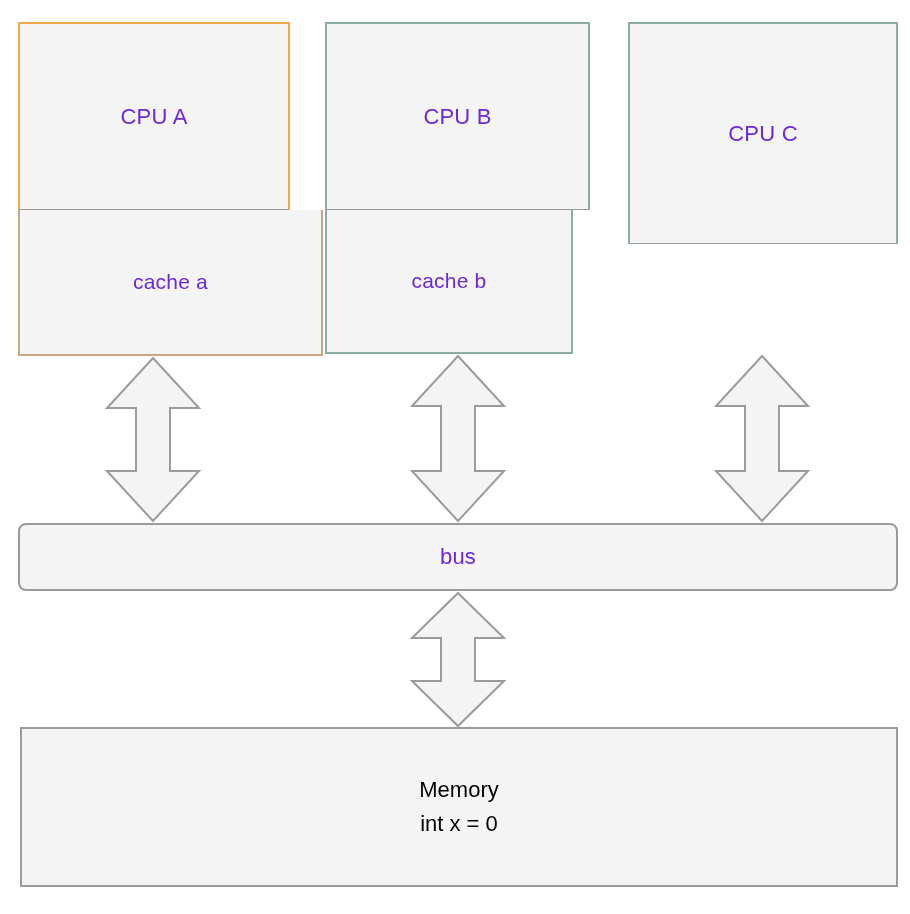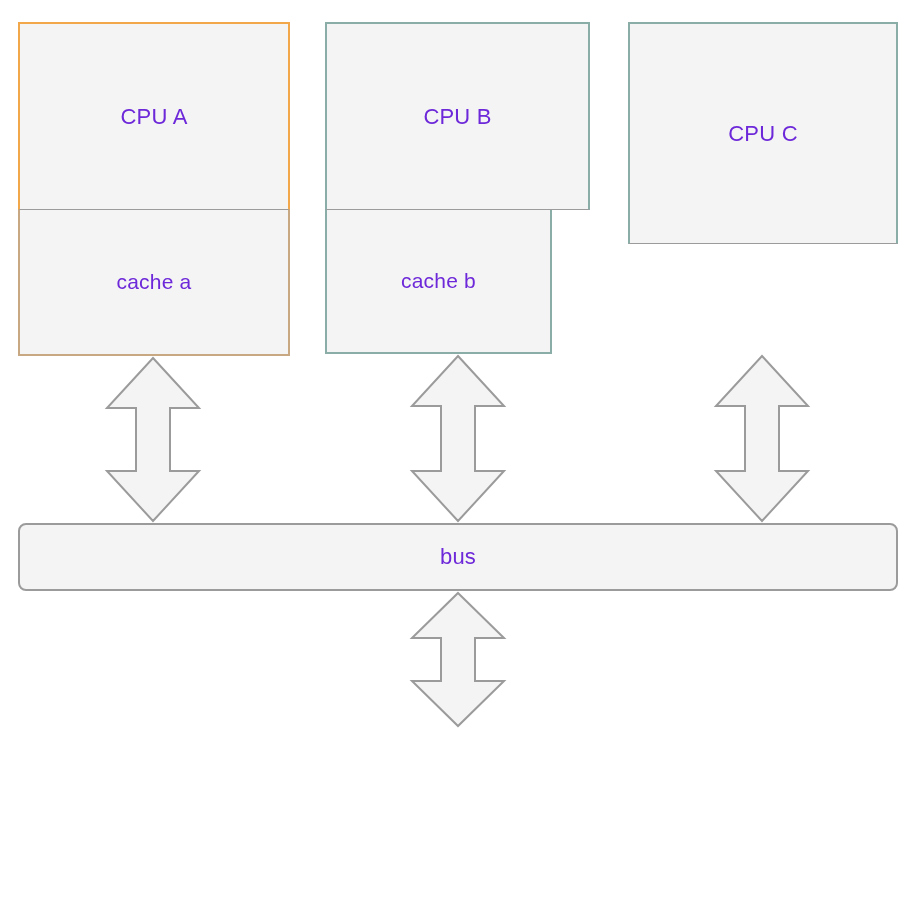--- a/index.html
+++ b/index.html
@@ -81,28 +81,28 @@
   .arrow svg { display: block; }
 </style>
 </head>
 <body>
 
 <div id="canvas">
 
   <div class="box cpu-box cpu-a" style="left:18px; top:22px; width:272px; height:188px;">
     <span class="label">CPU A</span>
   </div>
-  <div class="box cache-box cache-a" style="left:18px; top:210px; width:272px; height:146px;">
+  <div class="box cache-box cache-a" style="left:18px; top:210px; width:305px; height:146px;">
     <span class="label label-sm">cache a</span>
   </div>
 
   <div class="box cpu-box" style="left:325px; top:22px; width:265px; height:188px;">
     <span class="label">CPU B</span>
   </div>
-  <div class="box cache-box" style="left:325px; top:210px; width:227px; height:144px;">
+  <div class="box cache-box" style="left:325px; top:210px; width:248px; height:144px;">
     <span class="label label-sm">cache b</span>
   </div>
 
   <div class="box cpu-box" style="left:628px; top:22px; width:270px; height:222px;">
     <span class="label">CPU C</span>
   </div>
 
   <div class="arrow" style="left:103px; top:356px;">
     <svg width="100" height="167" viewBox="0 0 100 167">
       <polygon points="50,2 96,52 67,52 67,115 96,115 50,165 4,115 33,115 33,52 4,52" fill="#f4f4f4" stroke="#9b9b9b" stroke-width="2" stroke-linejoin="miter"></polygon>
@@ -124,14 +124,20 @@
   <div class="box bar-box" style="left:18px; top:523px; width:880px; height:68px;border-radius:8px;">
     <span class="label">bus</span>
   </div>
 
   <div class="arrow" style="left:408px; top:591px;">
     <svg width="100" height="137" viewBox="0 0 100 137">
       <polygon points="50,2 96,47 67,47 67,90 96,90 50,135 4,90 33,90 33,47 4,47" fill="#f4f4f4" stroke="#9b9b9b" stroke-width="2" stroke-linejoin="miter"></polygon>
     </svg>
   </div>
 
+  <div class="box bar-box" style="left:20px; top:727px; width:878px; height:160px;">
+    <div class="mem-lines">
+      <span>Memory</span>
+      <span>int x = 0</span>
+    </div>
+  </div>
 
 </div>
 
 </body></html>

